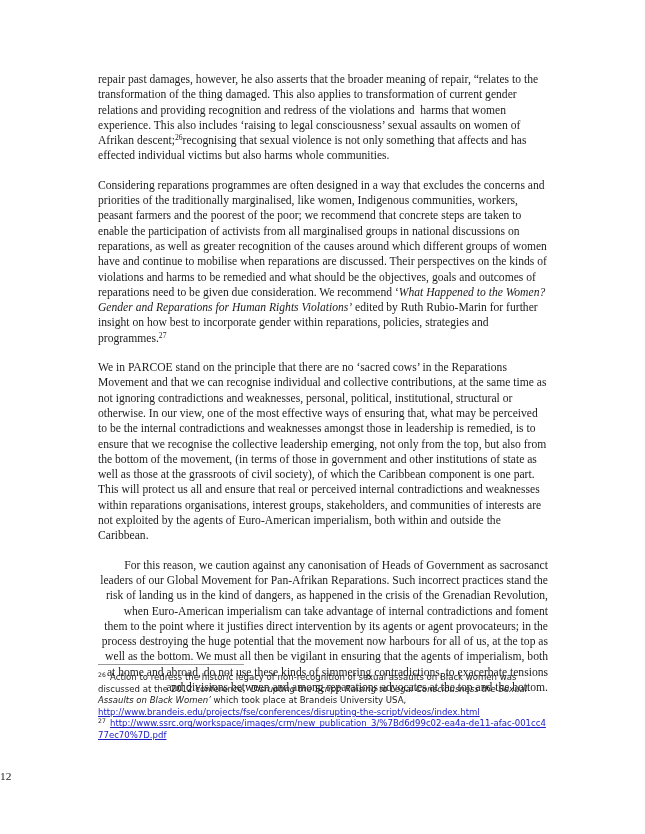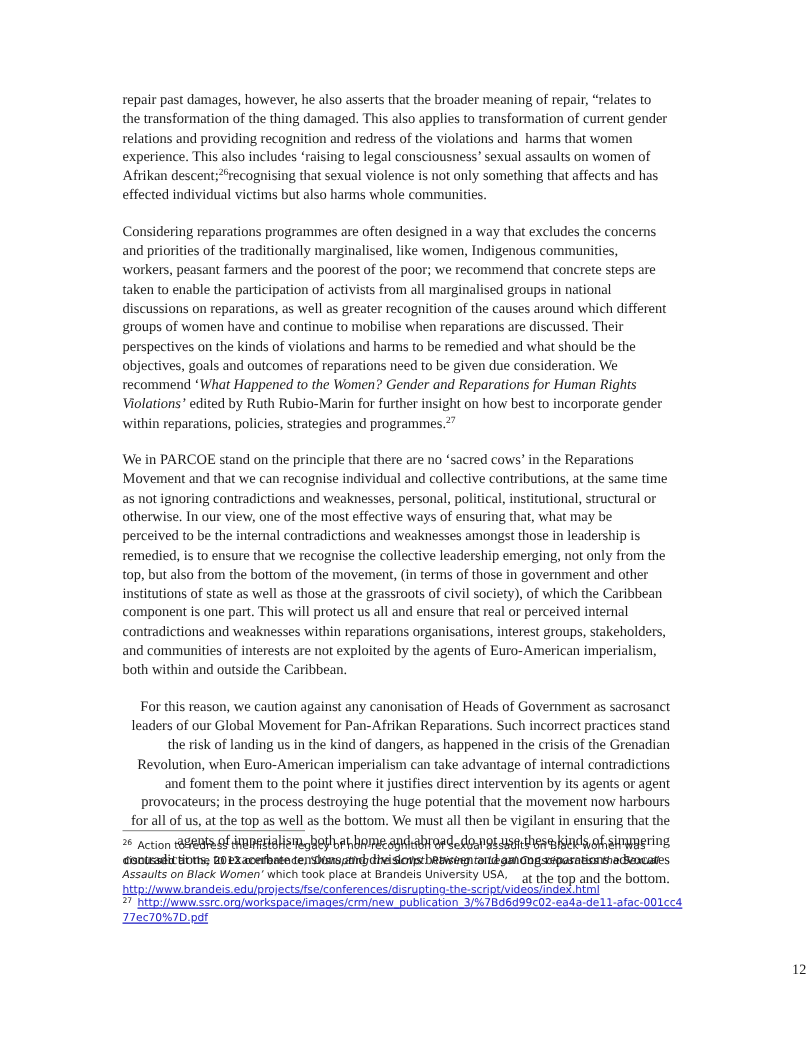--- a/index.html
+++ b/index.html
@@ -27,21 +27,21 @@
 
   
   .body-col {
     position: absolute;
     left: 98px;
     top: 72px;
     width: 450px;
   }
 
   p.para {
-    margin: 0 12px 14px 0;
+    margin: 0 0 14px 0;
     font-family: "Liberation Serif", "DejaVu Serif", serif;
     font-size: 11.6px;
     line-height: 15.3px;
     text-align: left;
     color: #1b1b1b;
     white-space: pre-wrap;
   }
   p.para:last-child { margin-bottom: 0; text-align: right; }
 
   .it { font-style: italic; }
@@ -90,21 +90,21 @@
     word-break: break-all;
     margin-top: 32px;
   }
 
   
   .page-number {
     position: absolute;
     left: 0;
     top: 770px;
     width: 645px;
-    text-align: right;
+    text-align: left;
     font-family: "Liberation Serif", "DejaVu Serif", serif;
     font-size: 11.4px;
     color: #1b1b1b;
   }
 </style>
 </head>
 <body>
 
 <div class="page">
 

